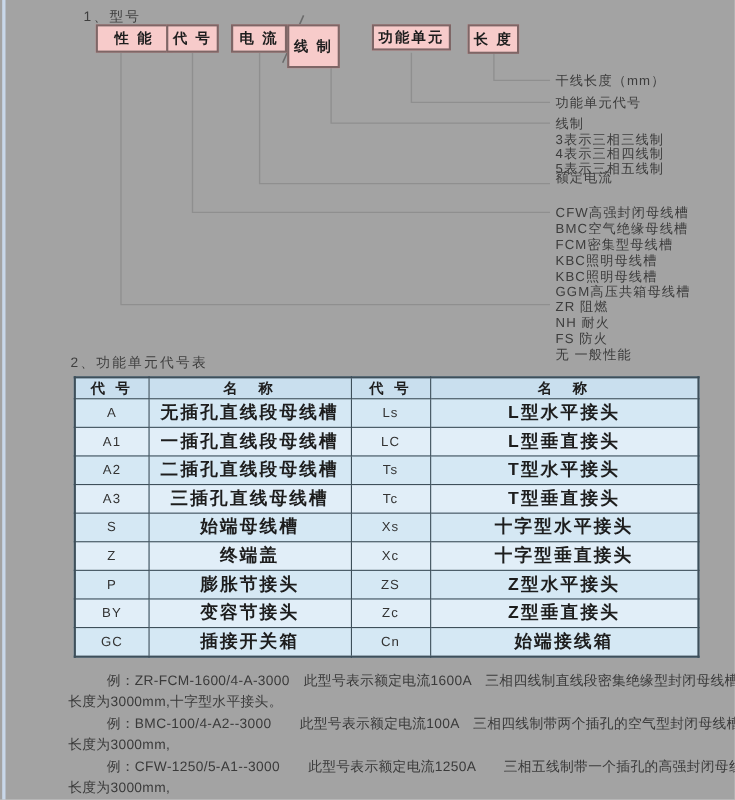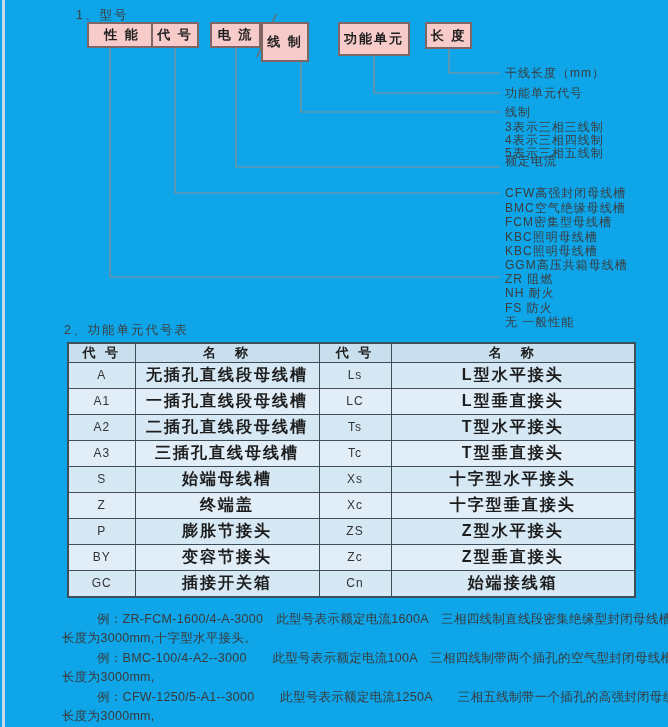--- a/index.html
+++ b/index.html
@@ -1,18 +1,18 @@
 <!DOCTYPE html>
 <html><head>
 <meta charset="utf-8">
 <style>
   html,body { margin:0; padding:0; }
   .page {
     position:relative; width:668px; height:727px;
-    background:#0ea5e9; overflow:hidden;
+    background:#a3a3a3; overflow:hidden;
     font-family:"Liberation Sans","DejaVu Sans",sans-serif;
     color:#2e2e2e;
   }
   .left-stripe { position:absolute; left:2px; top:0; width:3px; height:100%; background:#c9d8ea; }
   .sec-title {
     position:absolute; font-size:12.5px; color:#3f3f3f; letter-spacing:2px; white-space:nowrap;
   }
   #section1-title { left:76px; top:7px; }
   #section2-title { left:64px; top:322px; }
   #connector-svg { position:absolute; left:0; top:0; pointer-events:none; }
@@ -65,21 +65,21 @@
       <polyline points="374,48 374,93 500,93" fill="none" stroke="#8f8f8f" stroke-width="1.2"></polyline>
       <polyline points="449,48 449,73 500,73" fill="none" stroke="#8f8f8f" stroke-width="1.2"></polyline>
       <line x1="257" y1="57" x2="276" y2="14" stroke="#6b6b6b" stroke-width="1.4"></line>
     </svg>
 
   <div id="boxes">
       <div class="model-box" style="left: 87px; top: 22px; width: 70px; height: 26px;">性 能</div>
       <div class="model-box" style="left: 151px; top: 22px; width: 48px; height: 26px;">代 号</div>
       <div class="model-box" style="left: 210px; top: 22px; width: 51px; height: 26px;">电 流</div>
       <div class="model-box" style="left: 261px; top: 22px; width: 48px; height: 40px;">线 制</div>
-      <div class="model-box" style="left: 338px; top: 22px; width: 72px; height: 34px;">功能单元</div>
+      <div class="model-box" style="left: 338px; top: 22px; width: 72px; height: 24px;">功能单元</div>
       <div class="model-box" style="left: 425px; top: 22px; width: 47px; height: 27px;">长 度</div>
     </div>
   <div id="labels">
       <div class="diagram-label" style="top: 65px;">干线长度（mm）</div>
       <div class="diagram-label" style="top: 85px;">功能单元代号</div>
       <div class="diagram-label" style="top: 104px;">线制</div>
       <div class="diagram-label" style="top: 119px;">3表示三相三线制</div>
       <div class="diagram-label" style="top: 132px;">4表示三相四线制</div>
       <div class="diagram-label" style="top: 145px;">5表示三相五线制</div>
       <div class="diagram-label" style="top: 154px; font-family: Liberation Mono, monospace;">额定电流</div>

